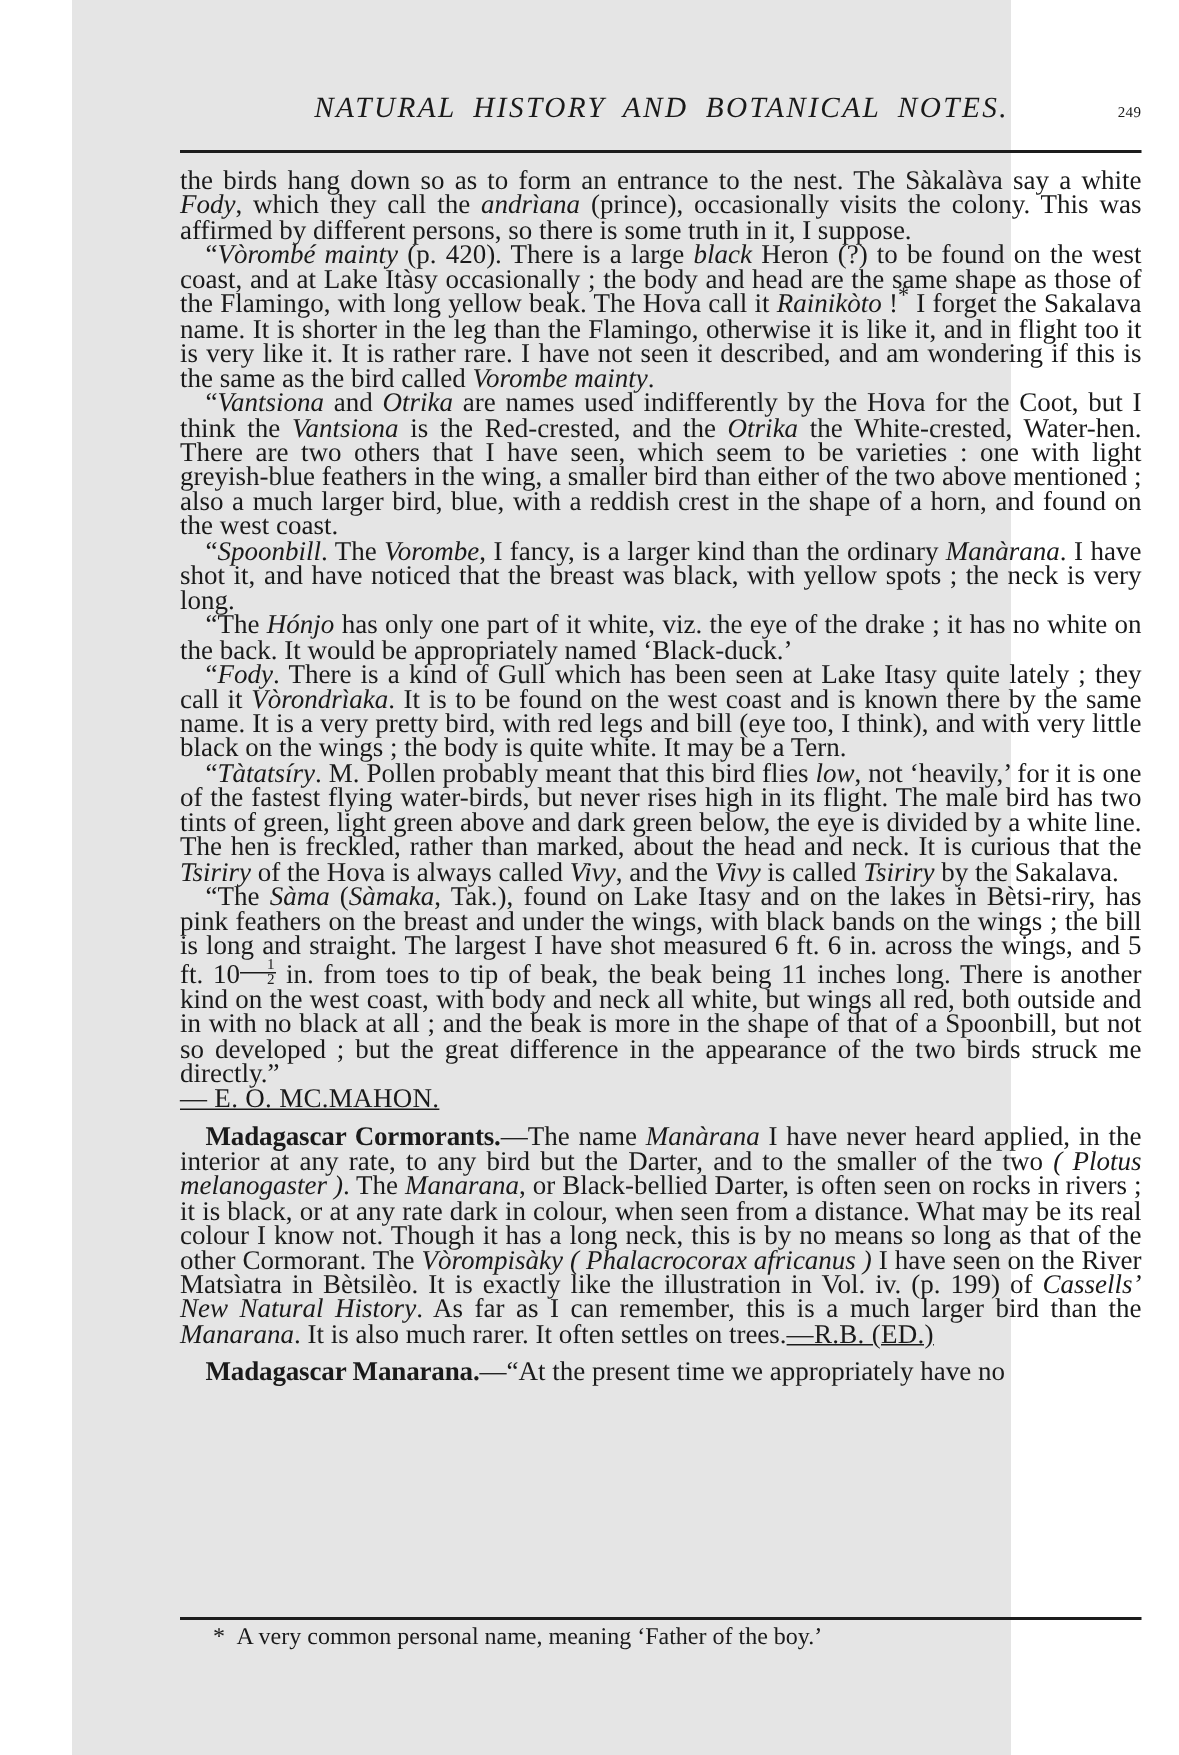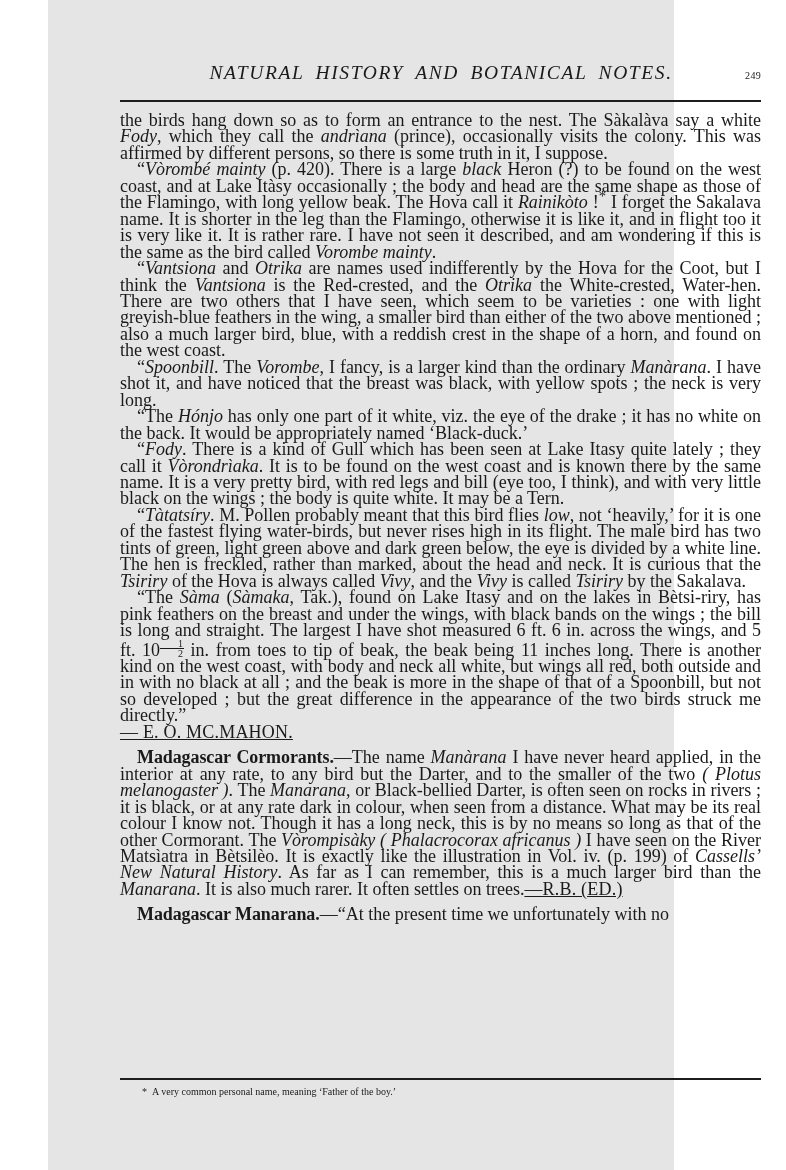--- a/index.html
+++ b/index.html
@@ -117,21 +117,21 @@
     top: 1078px;
     width: 641px;
     height: 1.6px;
     background: #1d1d1d;
   }
   .footnote {
     position: absolute;
     left: 72px;
     top: 1084px;
     width: 641px;
-    font-size: 10px;
+    font-size: 16px;
     line-height: 15px;
     text-indent: 22px;
   }
   .footnote .star { letter-spacing: 0.6px; }
 </style>
 </head>
 <body>
 
 <div class="page">
 
@@ -159,20 +159,20 @@
     <p class="ind">“<i>Fody</i>.   There is a kind of Gull which has been seen at  Lake Itasy  quite lately ; they call it <i>Vòrondrìaka</i>.   It is to be found on the west  coast  and  is known there by the same name.   It is a very pretty bird,  with  red  legs  and bill (eye too, I think), and with very little black  on  the  wings ;  the  body  is quite white.   It may be a Tern.</p>
 
     <p class="ind">“<i>Tàtatsíry</i>.  M. Pollen probably meant that this bird flies <i>low</i>, not ‘heavily,’ for it is one of the fastest flying water-birds, but never rises high in its flight. The male bird  has  two  tints  of  green,  light  green  above  and  dark  green below, the eye is divided by a white  line.   The  hen  is  freckled, rather than marked, about the head and neck.   It is curious that the <i>Tsiriry</i> of the Hova is always called <i>Vivy</i>, and the <i>Vivy</i> is called <i>Tsiriry</i> by the Sakalava.</p>
 
     <p class="ind">“The <i>Sàma</i> (<i>Sàmaka</i>, Tak.), found on Lake Itasy and on the lakes in Bètsi-riry, has pink feathers on the breast and under the wings, with black bands on the wings ; the bill is long and straight.  The largest I have shot measured 6 ft. 6 in. across the wings, and 5 ft. 10<span class="frac"><span class="num">1</span><span class="den">2</span></span> in. from toes to tip of beak, the beak being 11 inches long.   There is another  kind  on  the  west  coast,  with  body  and neck all white, but wings all red, both outside and  in  with  no  black  at  all ; and the beak is more in the shape of that of a Spoonbill, but not so developed ; but the great difference in the appearance of the two birds struck me directly.”</p>
 
     <p><span class="sc">— E. O. MC.MAHON.</span></p>
 
     <p class="ind gap"><span class="bold-head">Madagascar Cormorants.</span><span>—The name <i>Manàrana</i> I have never heard applied, in the interior at any rate, to any bird but the Darter, and  to  the  smaller  of the two <i>( Plotus melanogaster )</i>.   The <i>Manarana</i>, or  Black-bellied  Darter, is often seen on rocks in rivers ;  it is black,  or  at  any  rate  dark  in  colour, when seen from a distance.   What may be its real colour I know not.   Though it has a long neck, this is by no means so long as that of the other Cormorant. The <i>Vòrompisàky ( Phalacrocorax africanus )</i> I  have  seen  on  the  River Matsìatra in Bètsilèo.   It is exactly like the illustration in Vol. iv. (p. 199) of <i>Cassells’ New Natural History</i>.   As far as I can remember, this is a  much larger bird than the <i>Manarana</i>.   It is also much rarer.   It often  settles  on trees.</span><span class="sc">—R.B. (ED.)</span></p>
 
-    <p class="ind gap"><span class="bold-head">Madagascar  Manarana.</span><span>—“At  the  present  time  we  unfortunately  with  no</span></p>
+    <p class="ind gap"><span class="bold-head">Madagascar  Manarana.</span><span>—“At  the  present  time  we  appropriately  have  no</span></p>
 
   </div>
 
   <div class="foot-rule"></div>
   <div class="footnote"><span class="star">*</span>&nbsp; <span>A very common personal name, meaning ‘Father of the boy.’</span></div>
 
 </div>
 
 </body></html>

